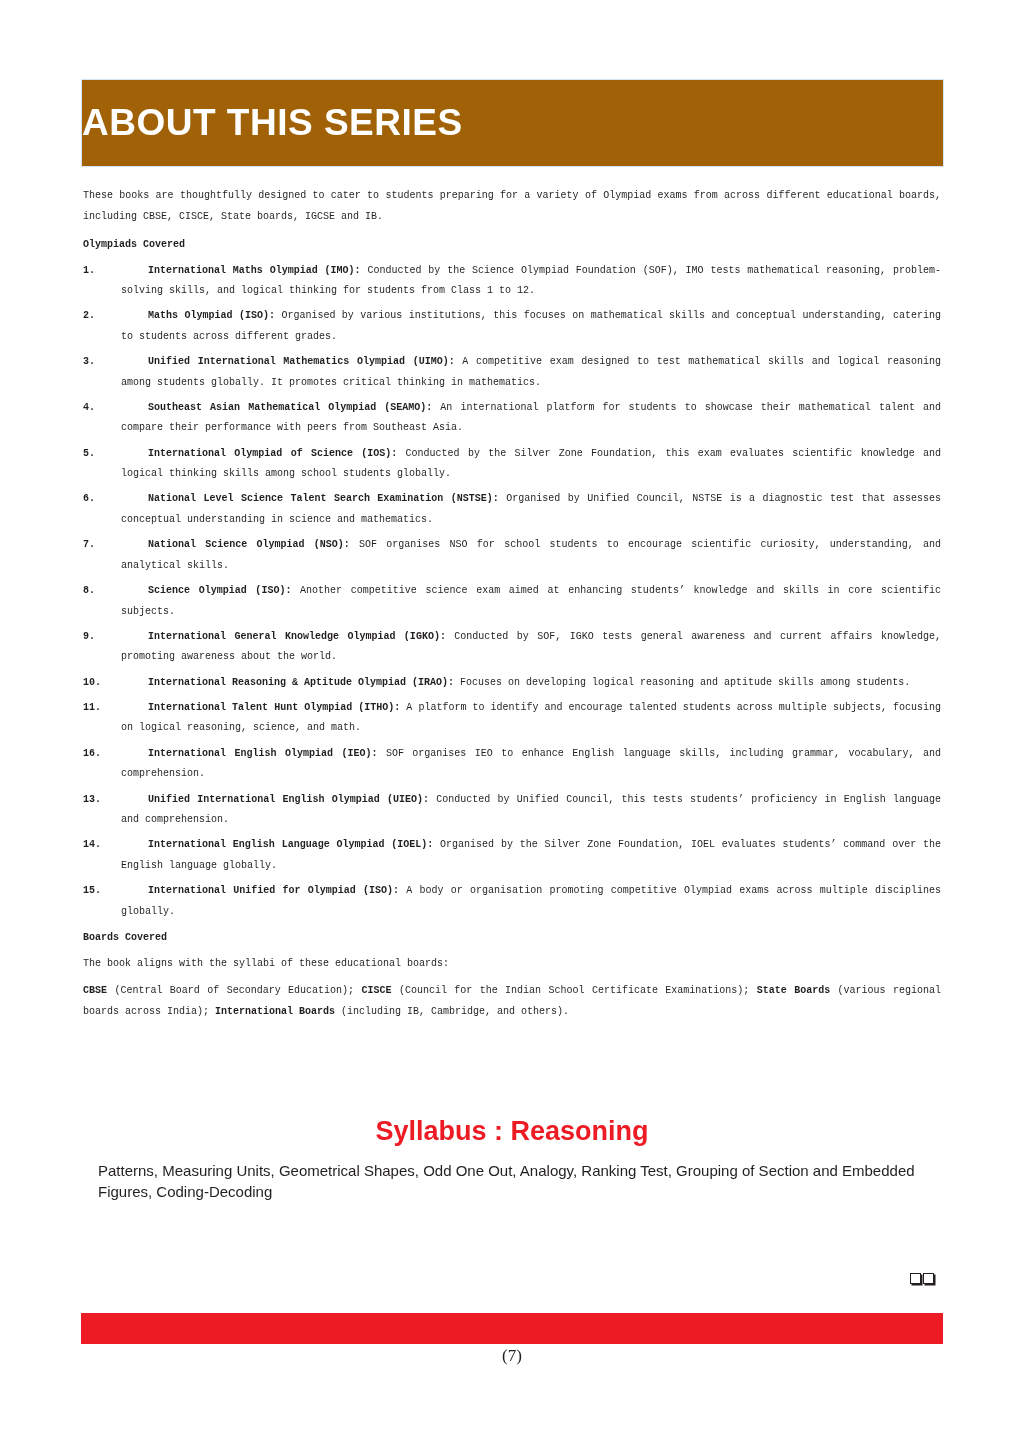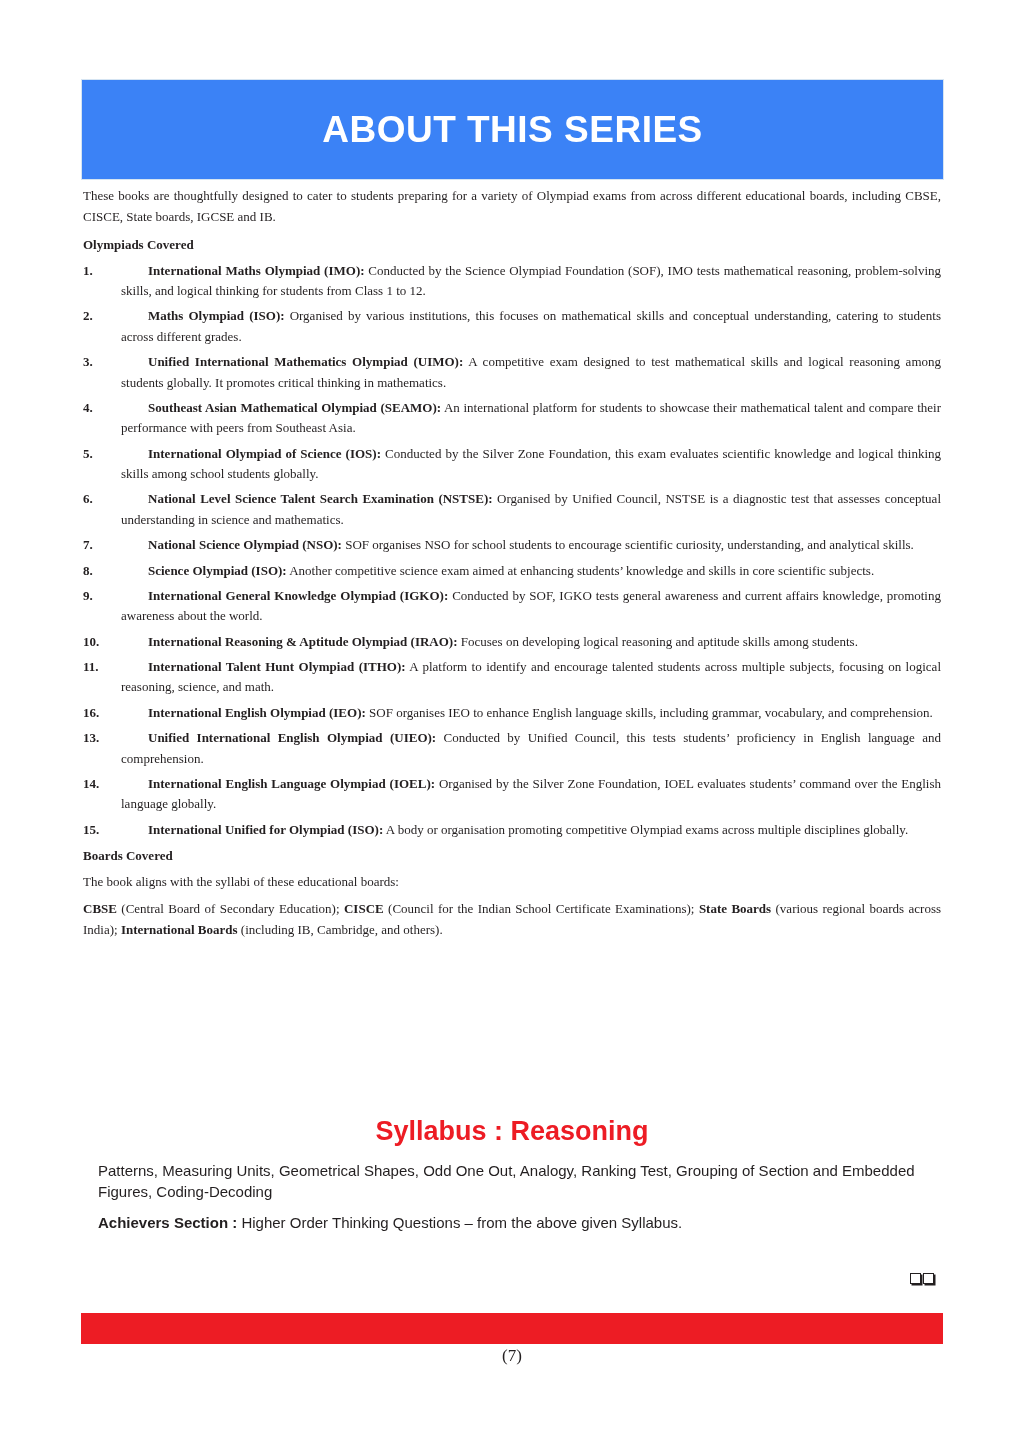--- a/index.html
+++ b/index.html
@@ -1,31 +1,31 @@
 <!DOCTYPE html>
 <html><head>
   <meta charset="utf-8">
   <style>
     html, body { margin: 0; padding: 0; background: #ffffff; }
     body {
       width: 1024px; height: 1440px; position: relative; overflow: hidden;
       font-family: "Liberation Sans", sans-serif; color: #231f20;
     }
     .banner {
-      position: absolute; left: 81px; top: 79px; width: 863px; height: 101px;
-      background: #3b82f6; border: 1px solid #d5e4f2; box-sizing: border-box;
-      display: flex; align-items: center; justify-content: center;
+      position: absolute; left: 81px; top: 79px; width: 863px; height: 88px;
+      background: #a16207; border: 1px solid #d5e4f2; box-sizing: border-box;
+      display: flex; align-items: center; 
     }
     .banner h1 {
       margin: 0; color: #ffffff; font-family: "Liberation Sans", sans-serif;
       font-weight: bold; font-size: 37px; letter-spacing: 0.5px;
     }
     .content {
       position: absolute; left: 83px; top: 186px; width: 858px;
-      font-family: Liberation Serif, serif; font-size: 13px; line-height: 20.5px;
+      font-family: Liberation Mono, monospace; font-size: 10px; line-height: 20.5px;
     }
     .intro { margin: 0 0 8px 0; text-align: justify; }
     .section-head { font-weight: bold; margin: 0 0 5px 0; }
     ol.olympiads { list-style: none; margin: 0; padding: 0; }
     ol.olympiads li {
       display: flex; margin: 0 0 4.8px 0;
     }
     ol.olympiads li .num { width: 38px; flex: none; font-weight: bold; }
     ol.olympiads li .body { flex: 1; text-align: justify; }
     ol.olympiads li .name { font-weight: bold; margin-left: 27px; }
@@ -134,23 +134,20 @@
     </ol>
   <p class="section-head" style="margin-top:6px">Boards Covered</p>
   <p class="boards-intro">The book aligns with the syllabi of these educational boards:</p>
   <p class="boards-text" id="boards-text"><b>CBSE</b><span> (Central Board of Secondary Education); </span><b>CISCE</b><span> (Council for the Indian School Certificate Examinations); </span><b>State Boards</b><span> (various regional boards across India); </span><b>International Boards</b><span> (including IB, Cambridge, and others).</span></p>
 </div>
 
 <div class="syllabus-title">Syllabus : Reasoning</div>
 
 <div class="syllabus">
   <p class="topics">Patterns, Measuring Units, Geometrical Shapes, Odd One Out, Analogy, Ranking Test, Grouping of Section and Embedded Figures, Coding-Decoding</p>
-  <p class="achievers">
-    <b>Achievers Section :</b><span> Higher Order Thinking Questions – from the above given Syllabus.</span>
-  </p>
 </div>
 
 <div class="end-mark">
   <span></span>
   <span></span>
 </div>
 
 <div class="footer-bar"></div>
 <div class="page-num">(7)</div>
 

